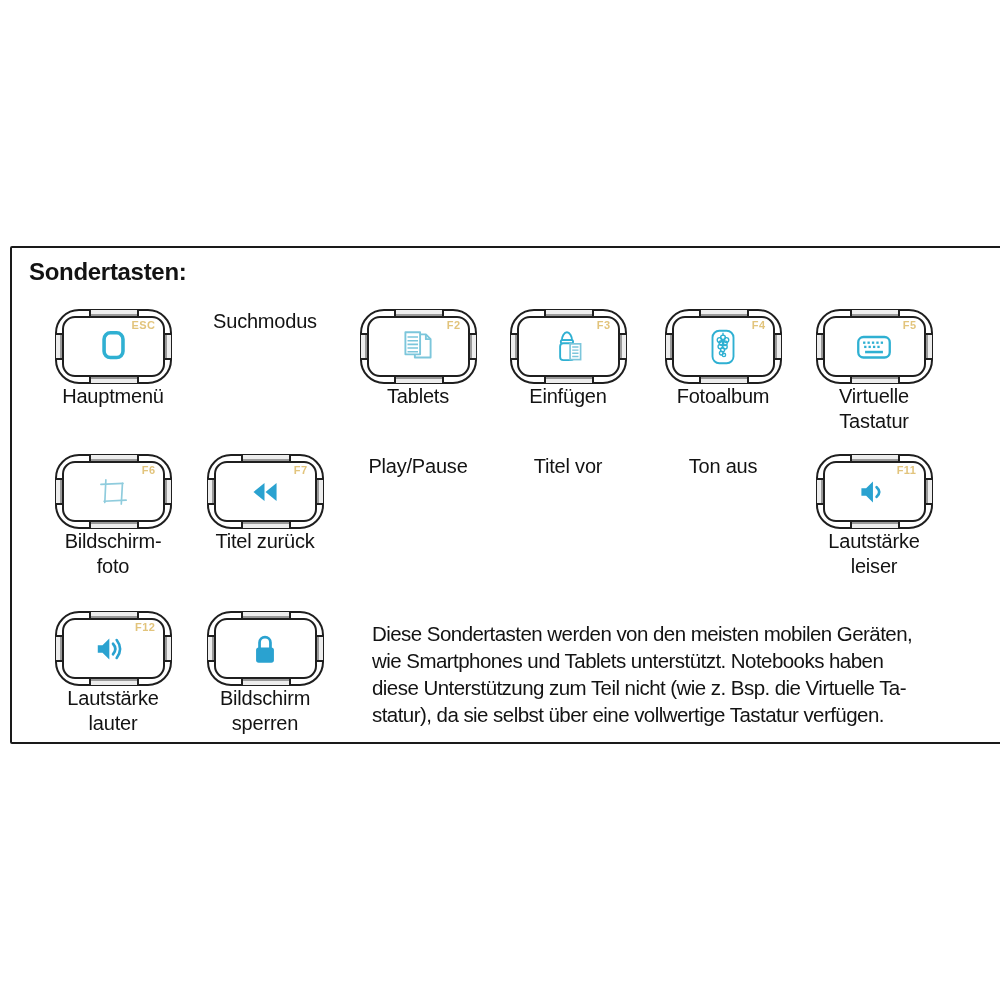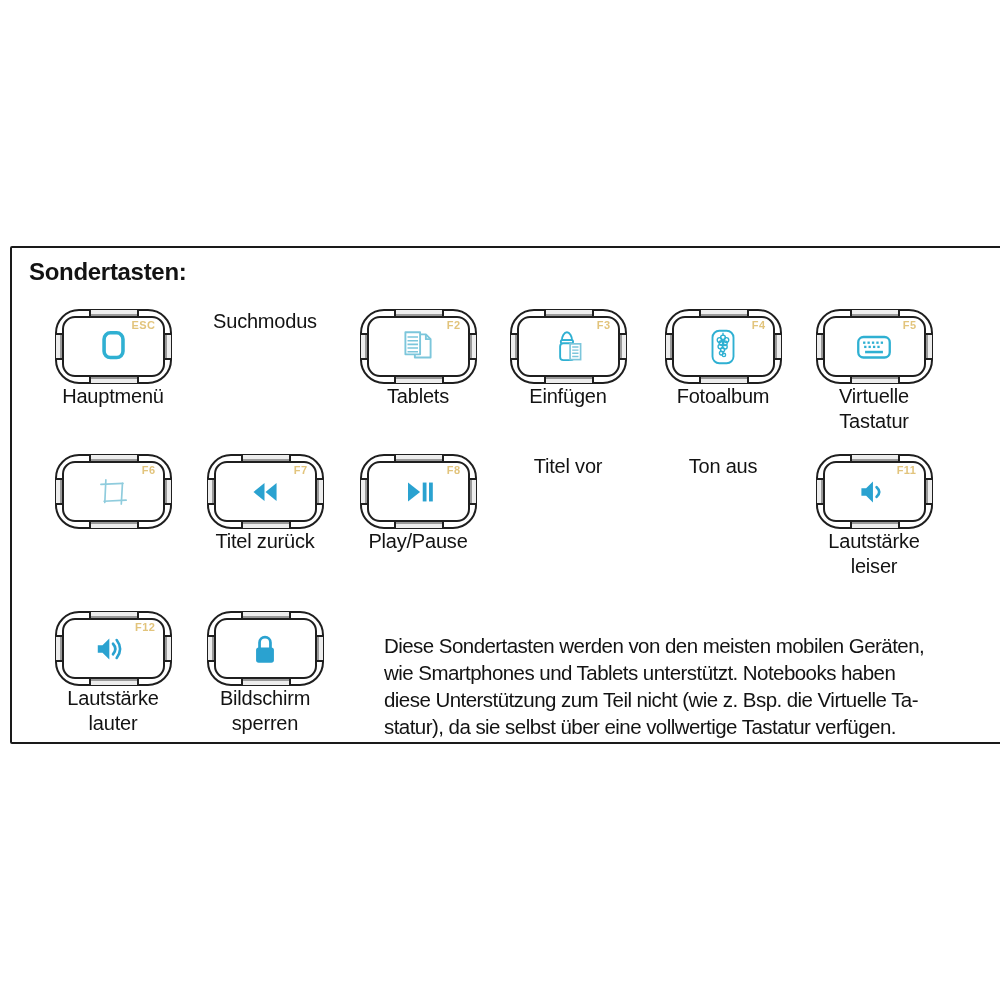--- a/index.html
+++ b/index.html
@@ -26,21 +26,21 @@
   .bump-r{right:-1px;top:31%;height:38%;width:8px;
           border-top:2px solid var(--outline);border-bottom:2px solid var(--outline);
           background:linear-gradient(to left,#ededed 0 52%,#9a9a9a 52% 74%,rgba(255,255,255,0) 74%);}
   .fkey{position:absolute;top:8px;right:14px;font-size:11px;font-weight:700;
         color:var(--gold);letter-spacing:.5px;}
   .key-icon{position:absolute;left:50%;top:50%;transform:translate(-50%,-50%);
             width:42px;height:42px;display:block;}
   .key-icon svg{display:block;width:42px;height:42px;}
   .key-label{text-align:center;font-size:20px;line-height:25px;
              letter-spacing:-0.2px;white-space:pre;}
-  .note{position:absolute;left:360px;top:372px;margin:12px;font-size:20.5px;line-height:27px;
+  .note{position:absolute;left:360px;top:372px;margin:0;font-size:20.5px;line-height:27px;
         letter-spacing:-0.55px;white-space:pre;}
 </style>
 </head>
 <body>
 
 <div class="page">
   <div class="panel">
     <div class="panel-title">Sondertasten:</div>
     <div id="keys-layer">
         <div class="cell" style="left: 25px; top: 61px;">
@@ -177,20 +177,22 @@
               <svg viewBox="0 0 40 40">
                 <g fill="none" stroke="var(--pcyan)" stroke-width="1.6" stroke-linecap="round">
                   <path d="M13.2 8.5 L12.2 30"></path>
                   <path d="M8.5 12.8 L29.5 11.8"></path>
                   <path d="M29 11.8 L27.9 31.5"></path>
                   <path d="M11.5 28.8 L32.5 27.8"></path>
                 </g>
               </svg>
             </span>
           </div>
+          <div class="key-label">Bildschirm-
+foto</div>
         </div>
         <div class="cell" style="left: 177px; top: 206px;">
           <div class="key">
             <div class="key-inner"></div>
             <div class="bump bump-t"></div>
             <div class="bump bump-b"></div>
             <div class="bump bump-l"></div>
             <div class="bump bump-r"></div>
             <span class="fkey">F7</span>
             <span class="key-icon">
@@ -198,37 +200,20 @@
                 <g fill="var(--fill)">
                   <polygon points="19.5,11.5 9,20 19.5,28.5"></polygon>
                   <polygon points="31,11.5 20.5,20 31,28.5"></polygon>
                 </g>
               </svg>
             </span>
           </div>
           <div class="key-label">Titel zurück</div>
         </div>
         <div class="cell" style="left: 330px; top: 206px;">
-          <div class="key">
-            <div class="key-inner"></div>
-            <div class="bump bump-t"></div>
-            <div class="bump bump-b"></div>
-            <div class="bump bump-l"></div>
-            <div class="bump bump-r"></div>
-            <span class="fkey">F8</span>
-            <span class="key-icon">
-              <svg viewBox="0 0 40 40">
-                <g fill="var(--fill)">
-                  <polygon points="10.5,11 22,20 10.5,29"></polygon>
-                  <rect x="24.5" y="11" width="3.6" height="18"></rect>
-                  <rect x="30.5" y="11" width="3.6" height="18"></rect>
-                </g>
-              </svg>
-            </span>
-          </div>
           <div class="key-label">Play/Pause</div>
         </div>
         <div class="cell" style="left: 480px; top: 206px;">
           <div class="key-label">Titel vor</div>
         </div>
         <div class="cell" style="left: 635px; top: 206px;">
           <div class="key-label">Ton aus</div>
         </div>
         <div class="cell" style="left: 786px; top: 206px;">
           <div class="key">

